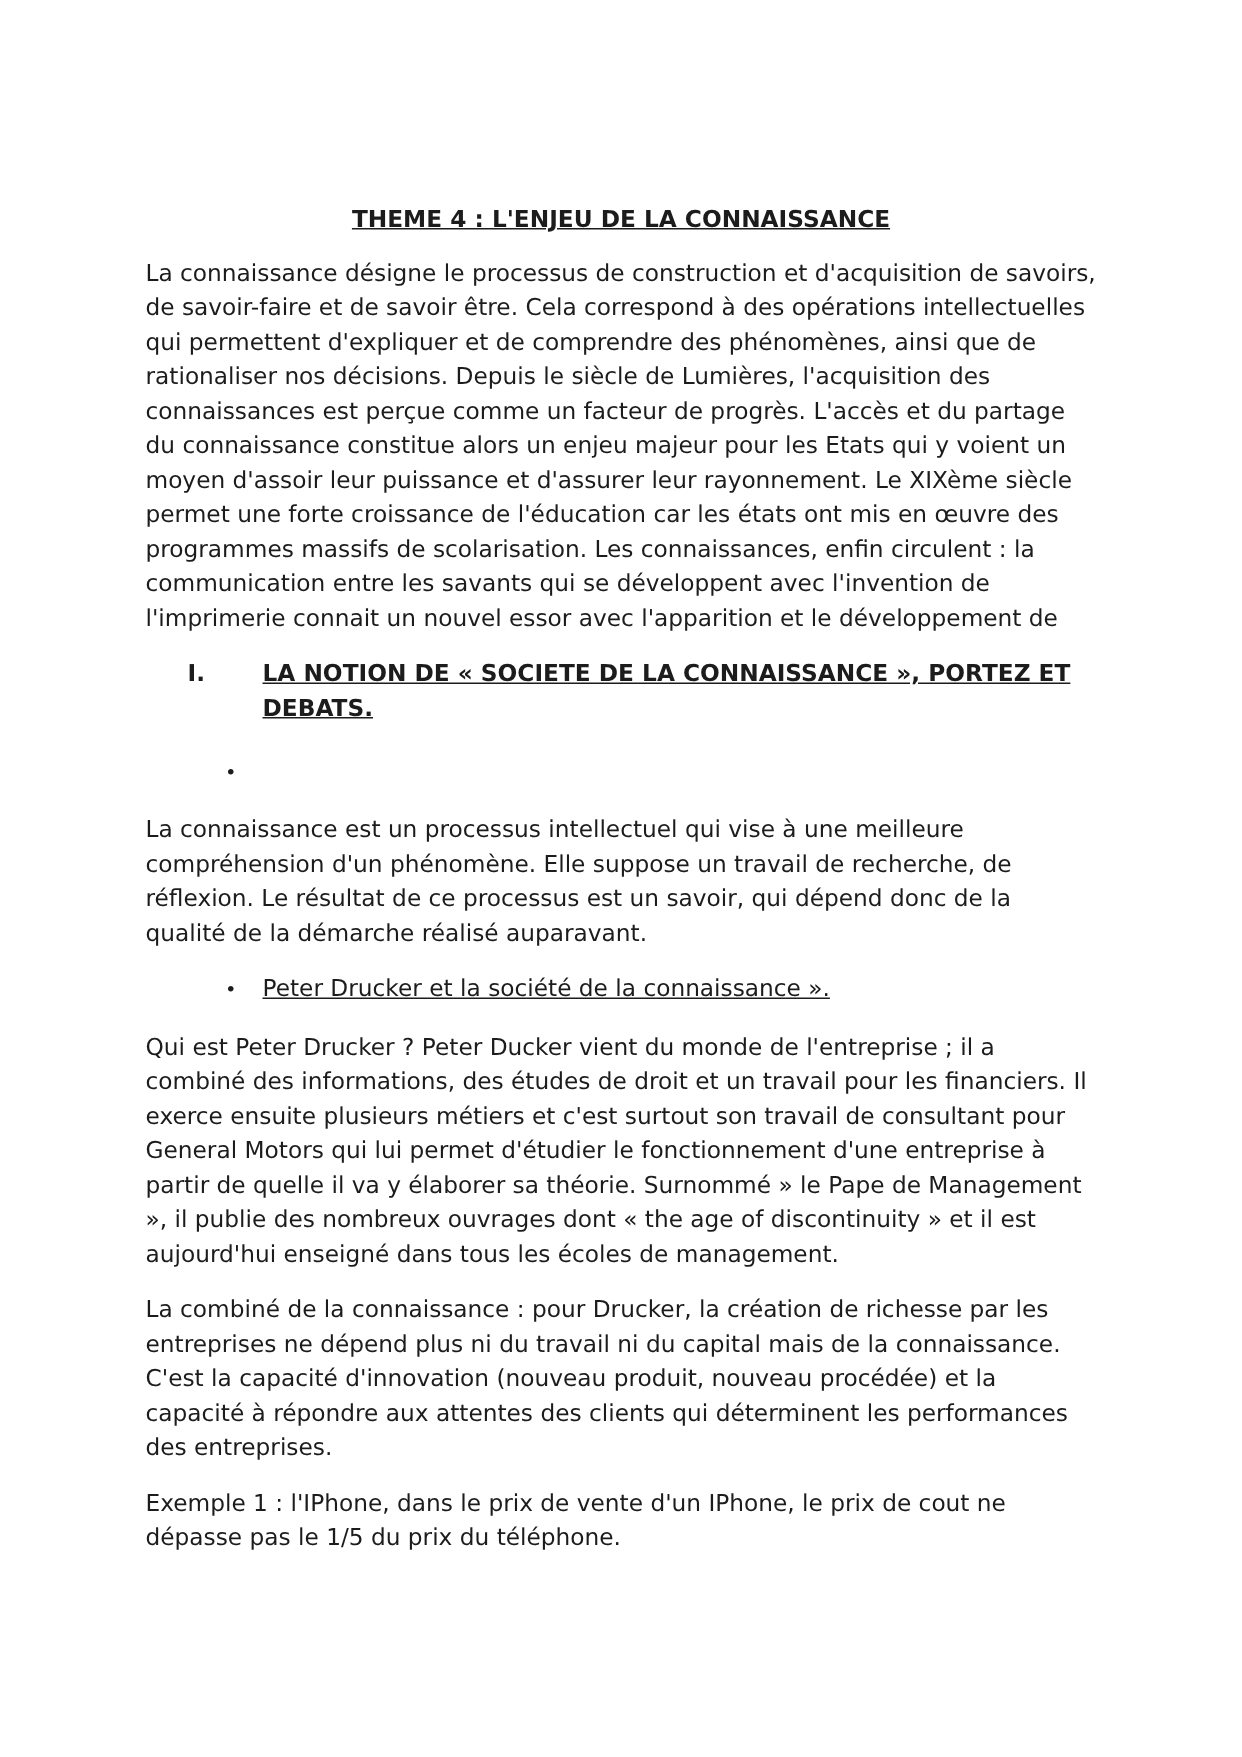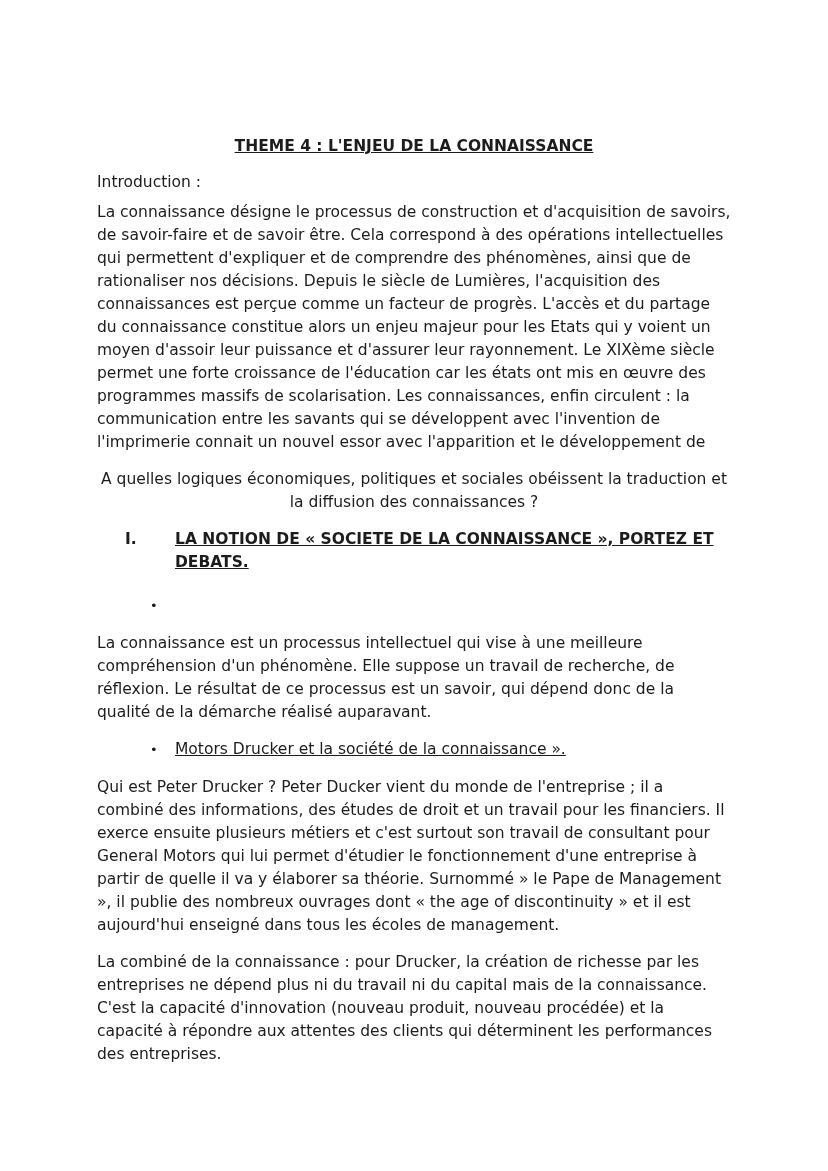--- a/index.html
+++ b/index.html
@@ -60,40 +60,39 @@
   .bullet-text { text-decoration: underline; }
   .italic { }
 </style>
 </head>
 <body>
 
 <div class="page">
 
   <h1 class="doc-title">THEME 4 : L'ENJEU DE LA CONNAISSANCE</h1>
 
-  <p class="intro-label">Introduction :</p>
 
   <p class="para">La connaissance désigne le processus de construction et d'acquisition de savoirs, de savoir-faire et de savoir être. Cela correspond à des opérations intellectuelles qui permettent d'expliquer et de comprendre des phénomènes, ainsi que de rationaliser nos décisions. Depuis le siècle de Lumières, l'acquisition des connaissances est perçue comme un facteur de progrès. L'accès et du partage du connaissance constitue alors un enjeu majeur pour les Etats qui y voient un moyen d'assoir leur puissance et d'assurer leur rayonnement. Le XIXème siècle permet une forte croissance de l'éducation car les états ont mis en œuvre des programmes massifs de scolarisation. Les connaissances, enfin circulent : la communication entre les savants qui se développent avec l'invention de l'imprimerie connait un nouvel essor avec l'apparition et le développement de</p>
 
-  <p class="para question">A quelles logiques économiques, politiques et sociales obéissent la traduction et la diffusion des connaissances ?</p>
 
   <div class="section-heading">
     <span class="section-numeral">I.</span>
     <span class="section-title">LA NOTION DE « SOCIETE DE LA CONNAISSANCE », PORTEZ ET DEBATS.</span>
   </div>
 
   <div class="bullet-item">
     <span class="bullet-marker">•</span>
   </div>
 
   <p class="para">La connaissance est un processus intellectuel qui vise à une meilleure compréhension d'un phénomène. Elle suppose un travail de recherche, de réflexion. Le résultat de ce processus est un savoir, qui dépend donc de la qualité de la démarche réalisé auparavant.</p>
 
   <div class="bullet-item">
     <span class="bullet-marker">•</span>
-    <span class="bullet-text">Motors Drucker et la société de la connaissance ».</span>
+    <span class="bullet-text">Peter Drucker et la société de la connaissance ».</span>
   </div>
 
   <p class="para"><span class="italic">Qui est Peter Drucker ?</span><span> Peter Ducker vient du monde de l'entreprise ; il a combiné des informations, des études de droit et un travail pour les financiers. Il exerce ensuite plusieurs métiers et c'est surtout son travail de consultant pour General Motors qui lui permet d'étudier le fonctionnement d'une entreprise à partir de quelle il va y élaborer sa théorie. Surnommé » le Pape de Management », il publie des nombreux ouvrages dont « the age of discontinuity » et il est aujourd'hui enseigné dans tous les écoles de management.</span></p>
 
   <p class="para"><span class="italic">La combiné de la connaissance</span><span> : pour Drucker, la création de richesse par les entreprises ne dépend plus ni du travail ni du capital mais de la connaissance. C'est la capacité d'innovation (nouveau produit, nouveau procédée) et la capacité à répondre aux attentes des clients qui déterminent les performances des entreprises.</span></p>
 
+  <p class="para">Exemple 1 : l'IPhone, dans le prix de vente d'un IPhone, le prix de cout ne dépasse pas le 1/5 du prix du téléphone.</p>
 
 </div>
 
 </body></html>

